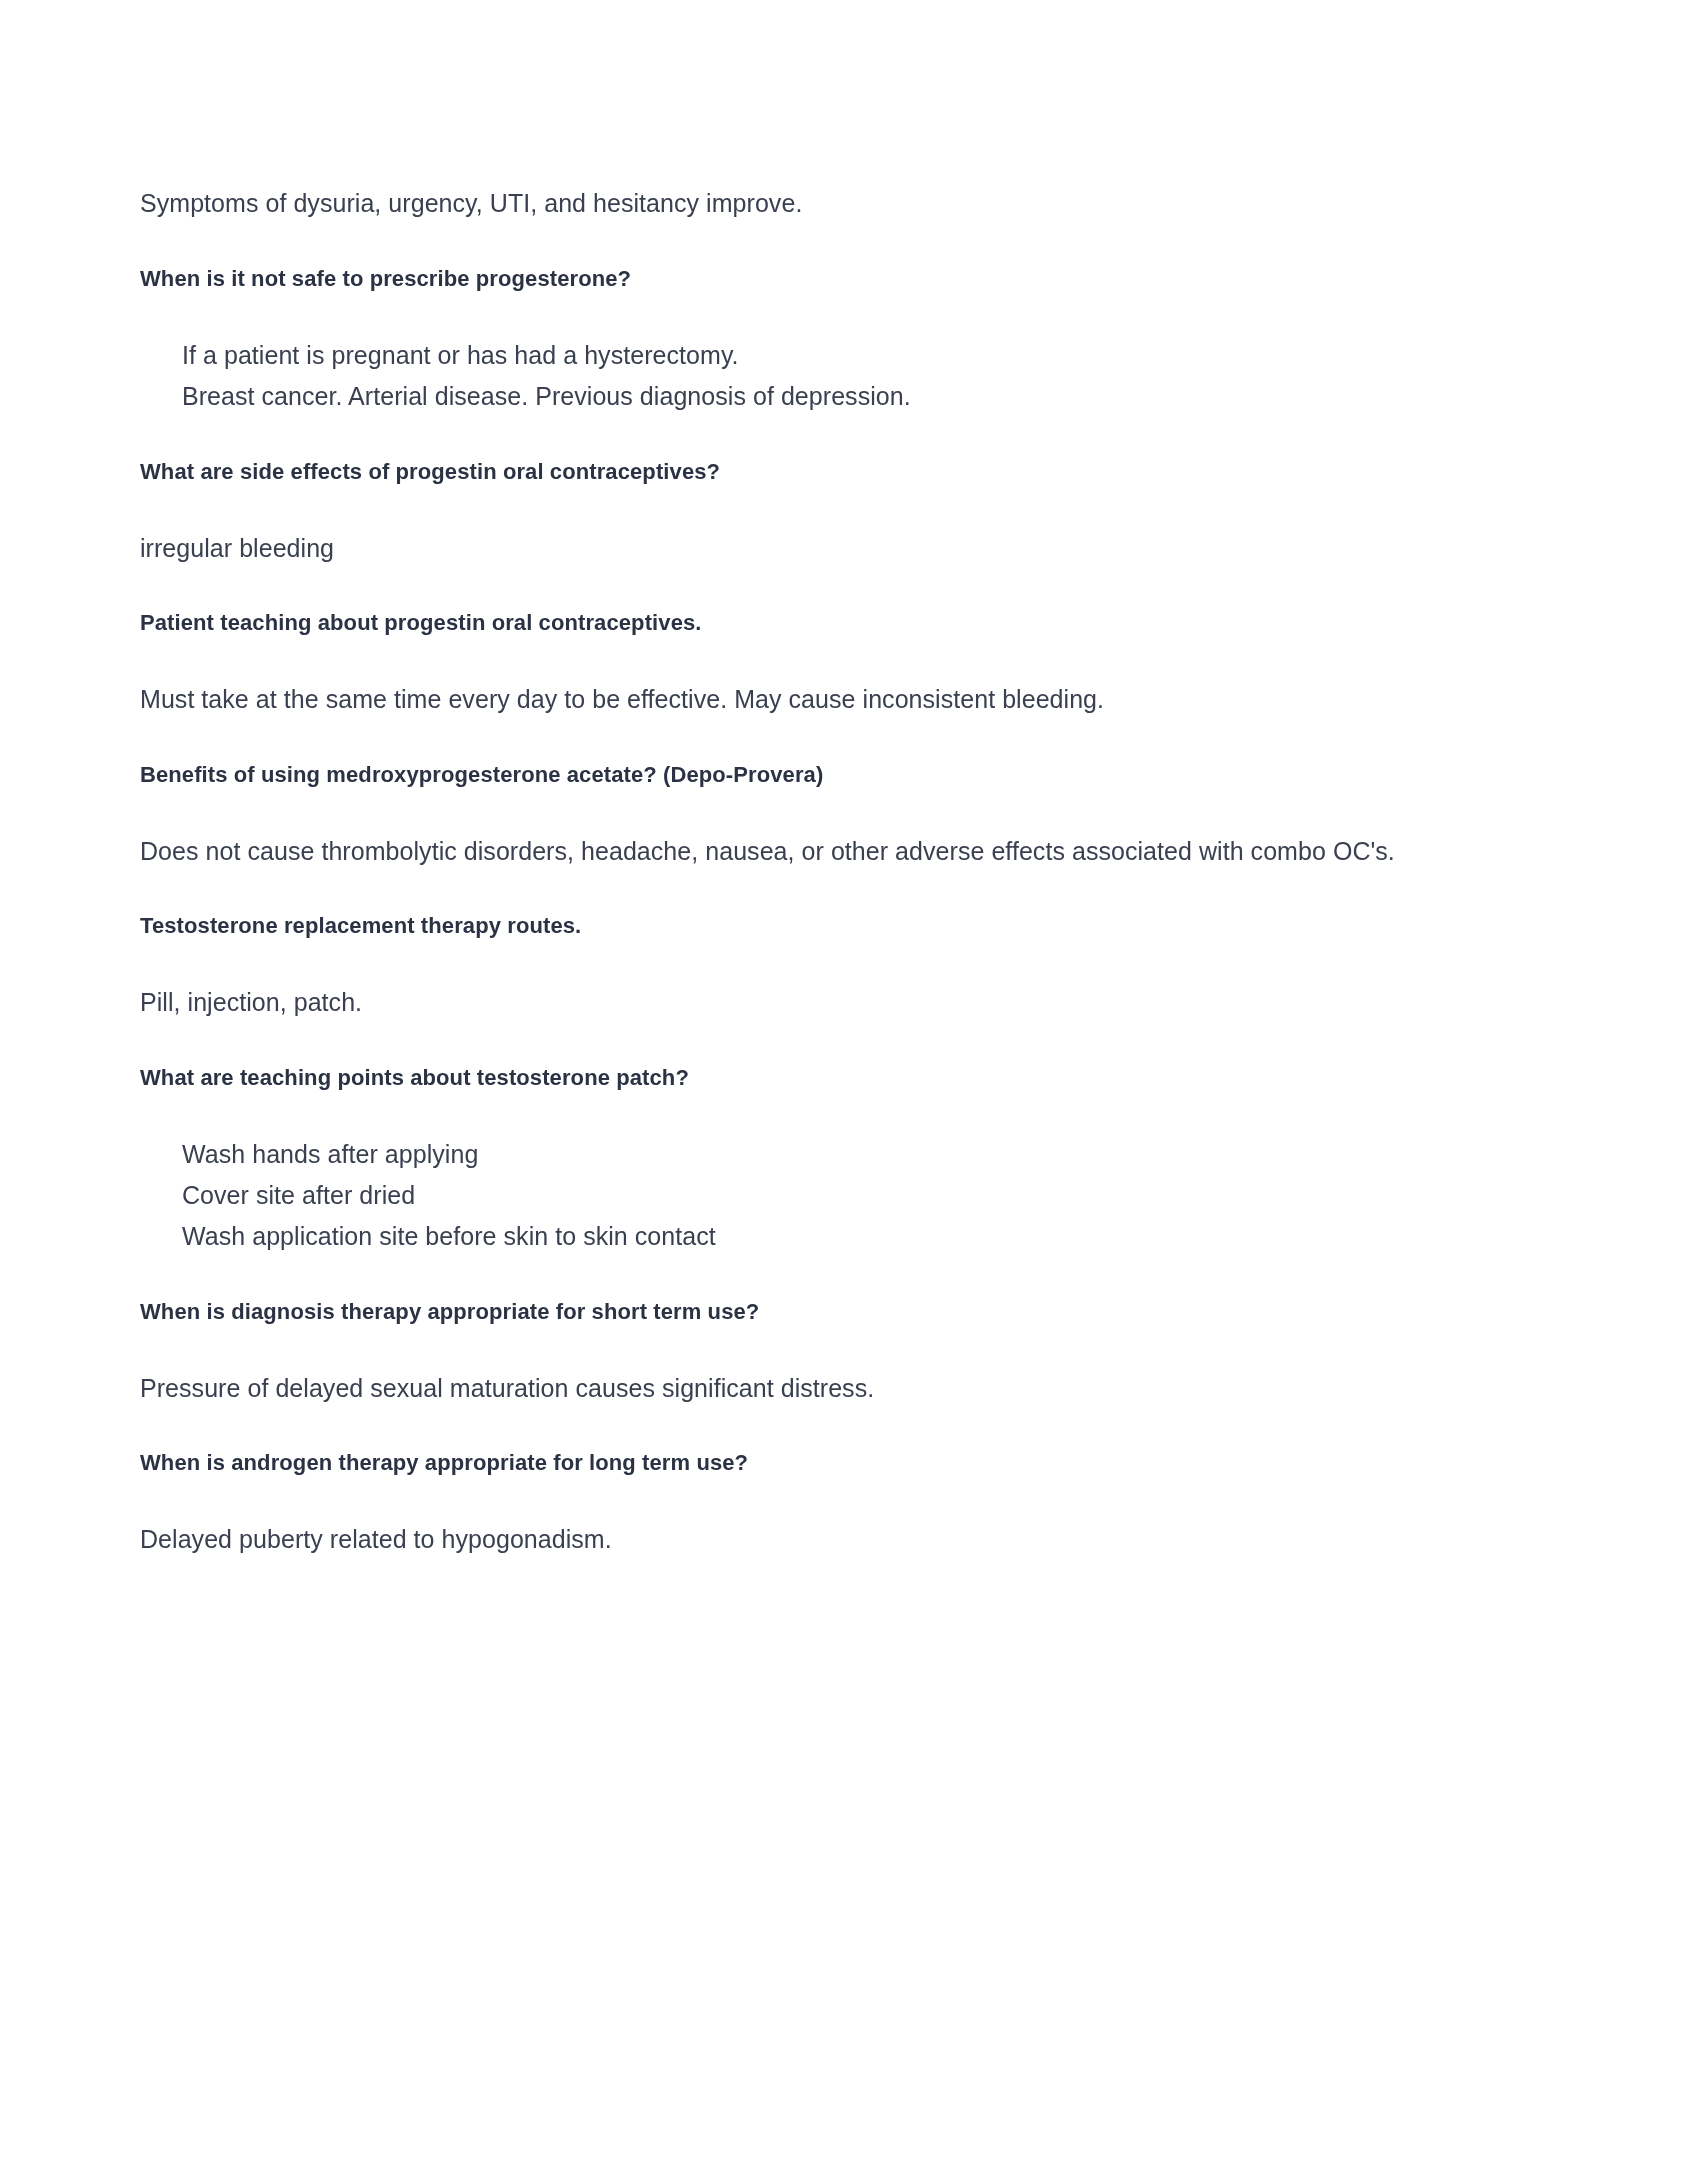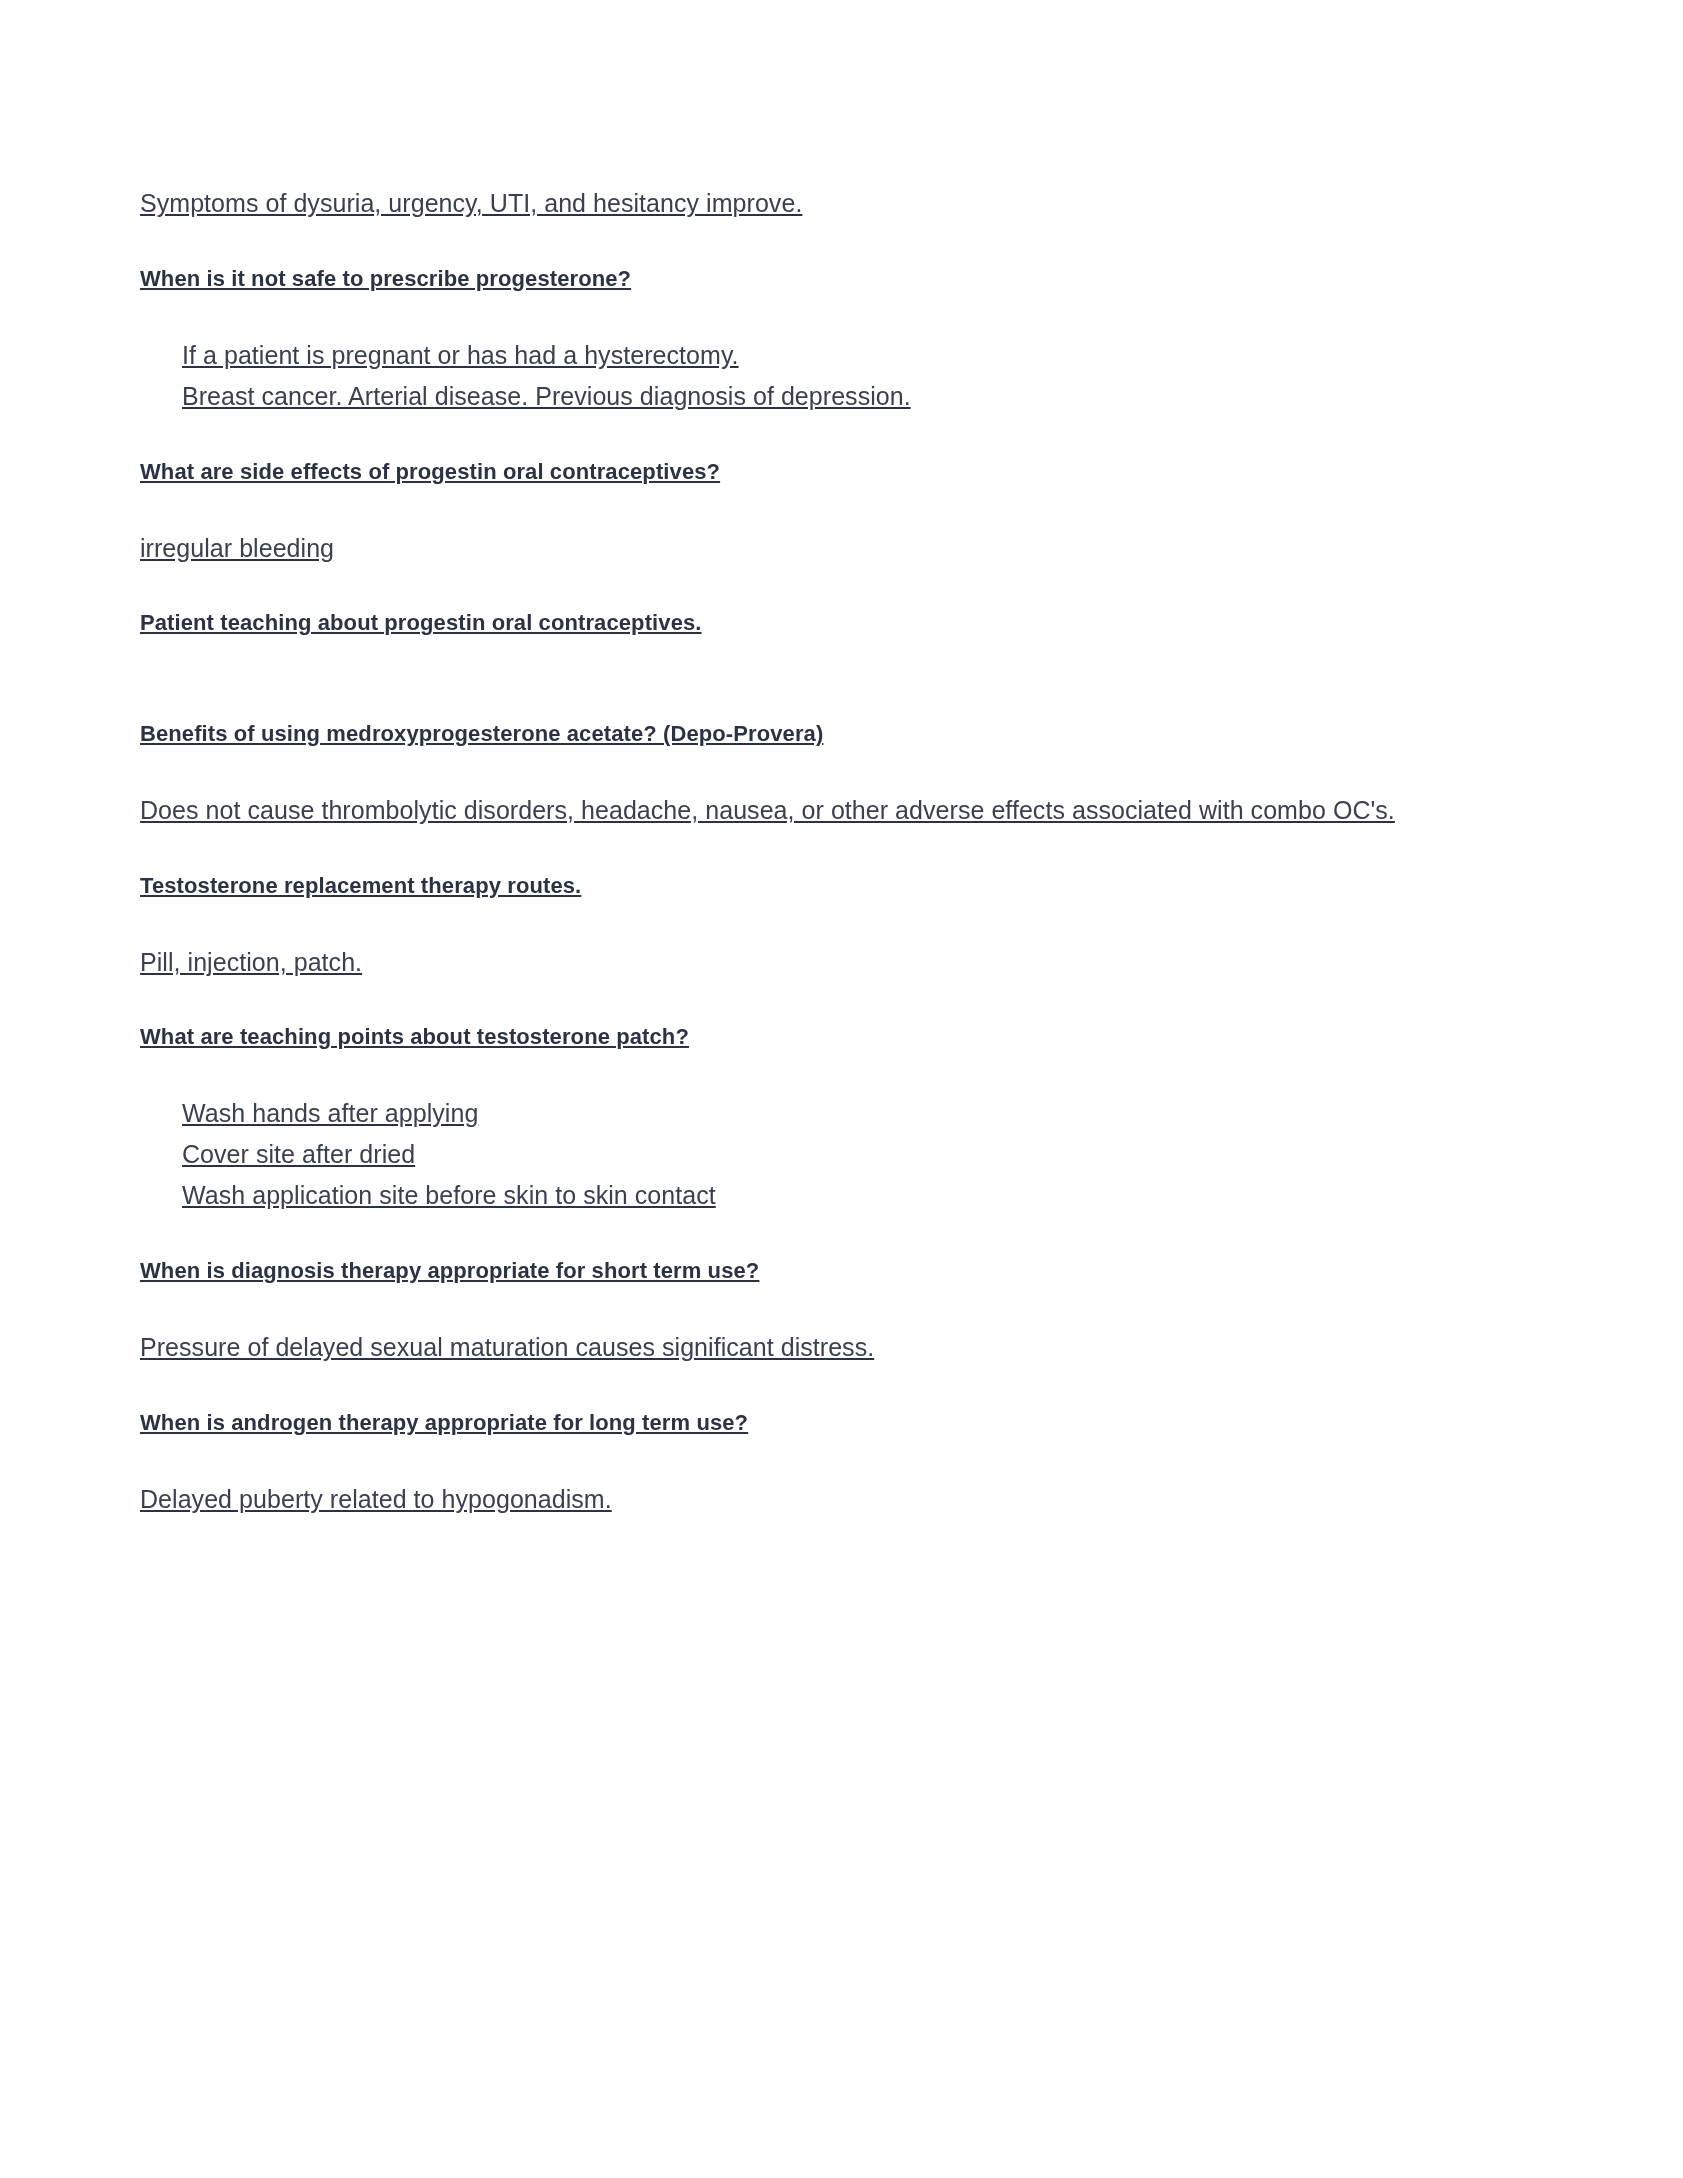--- a/index.html
+++ b/index.html
@@ -15,21 +15,20 @@
     -webkit-font-smoothing: antialiased;
   }
 
   .page {
     position: relative;
     width: 1683px;
     height: 2178px;
     background: #ffffff;
     box-sizing: border-box;
     padding: 183px 84px 0 140px;
-    text-decoration: underline;
   }
 
   .doc-body {
     width: 1327px;
   }
 
   
   .q {
     font-size: 22px;
     font-weight: bold;
@@ -86,20 +85,23 @@
 
     <p class="q">What are side effects of progestin oral contraceptives?</p>
     <div class="gap-q"></div>
     <p class="a">
       <span class="line">irregular bleeding</span>
     </p>
     <div class="gap-a"></div>
 
     <p class="q">Patient teaching about progestin oral contraceptives.</p>
     <div class="gap-q"></div>
+    <p class="a">
+      <span class="line">Must take at the same time every day to be effective. May cause inconsistent bleeding.</span>
+    </p>
     <div class="gap-a"></div>
 
     <p class="q">Benefits of using medroxyprogesterone acetate? (Depo-Provera)</p>
     <div class="gap-q"></div>
     <p class="a multiline">
       <span>Does not cause thrombolytic disorders, headache, nausea, or other adverse effects associated with combo OC's.</span>
     </p>
     <div class="gap-a"></div>
 
     <p class="q">Testosterone replacement therapy routes.</p>

